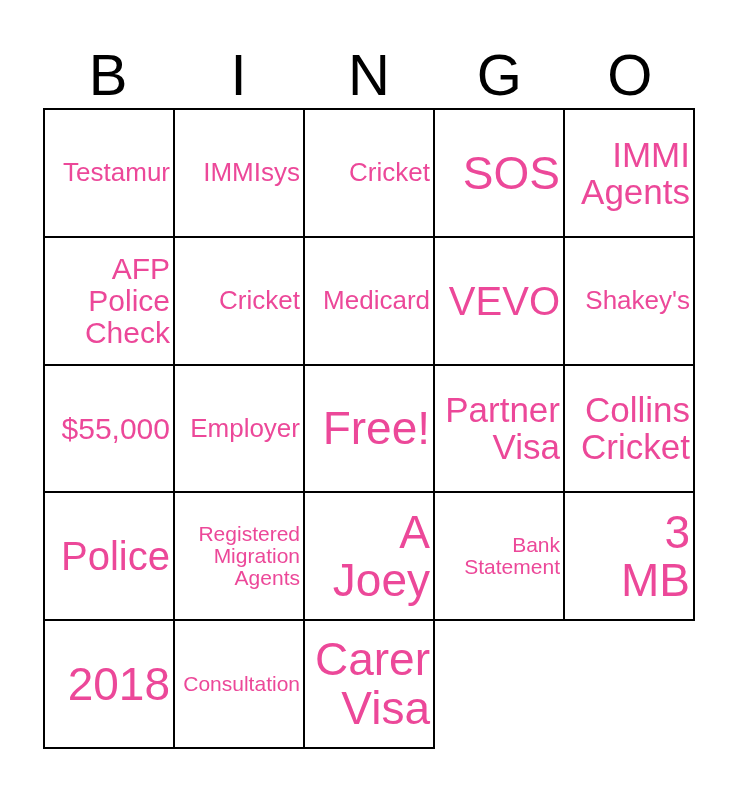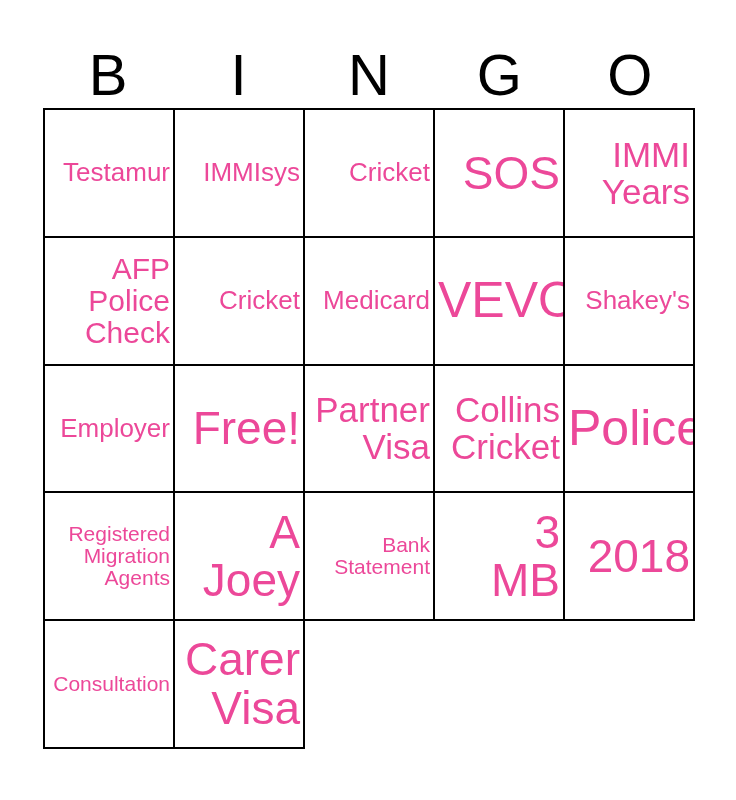--- a/index.html
+++ b/index.html
@@ -84,21 +84,21 @@
     color: #ec4899;
     white-space: pre-line;
     word-break: normal;
   }
 
   
   .s-xs  { font-size: 21px; }
   .s-sm  { font-size: 26px; }
   .s-md  { font-size: 30px; }
   .s-lg  { font-size: 35px; }
-  .s-xl  { font-size: 50px; }
+  .s-xl  { font-size: 40px; }
   .s-xxl { font-size: 46px; }
 </style>
 </head>
 <body>
 
 <div class="bingo-card">
 
   <div class="bingo-header">
     <div class="header-letter">B</div>
     <div class="header-letter">I</div>
@@ -115,38 +115,41 @@
         <span class="cell-text s-sm">IMMIsys</span>
       </div>
       <div class="bingo-cell">
         <span class="cell-text s-sm">Cricket</span>
       </div>
       <div class="bingo-cell">
         <span class="cell-text s-xxl">SOS</span>
       </div>
       <div class="bingo-cell">
         <span class="cell-text s-lg">IMMI
-Years</span>
+Agents</span>
       </div>
       <div class="bingo-cell">
         <span class="cell-text s-md">AFP
 Police
 Check</span>
       </div>
       <div class="bingo-cell">
         <span class="cell-text s-sm">Cricket</span>
       </div>
       <div class="bingo-cell">
         <span class="cell-text s-sm">Medicard</span>
       </div>
       <div class="bingo-cell">
         <span class="cell-text s-xl">VEVO</span>
       </div>
       <div class="bingo-cell">
         <span class="cell-text s-sm">Shakey's</span>
+      </div>
+      <div class="bingo-cell">
+        <span class="cell-text s-md">$55,000</span>
       </div>
       <div class="bingo-cell">
         <span class="cell-text s-sm">Employer</span>
       </div>
       <div class="bingo-cell">
         <span class="cell-text s-xxl">Free!</span>
       </div>
       <div class="bingo-cell">
         <span class="cell-text s-lg">Partner
 Visa</span>

